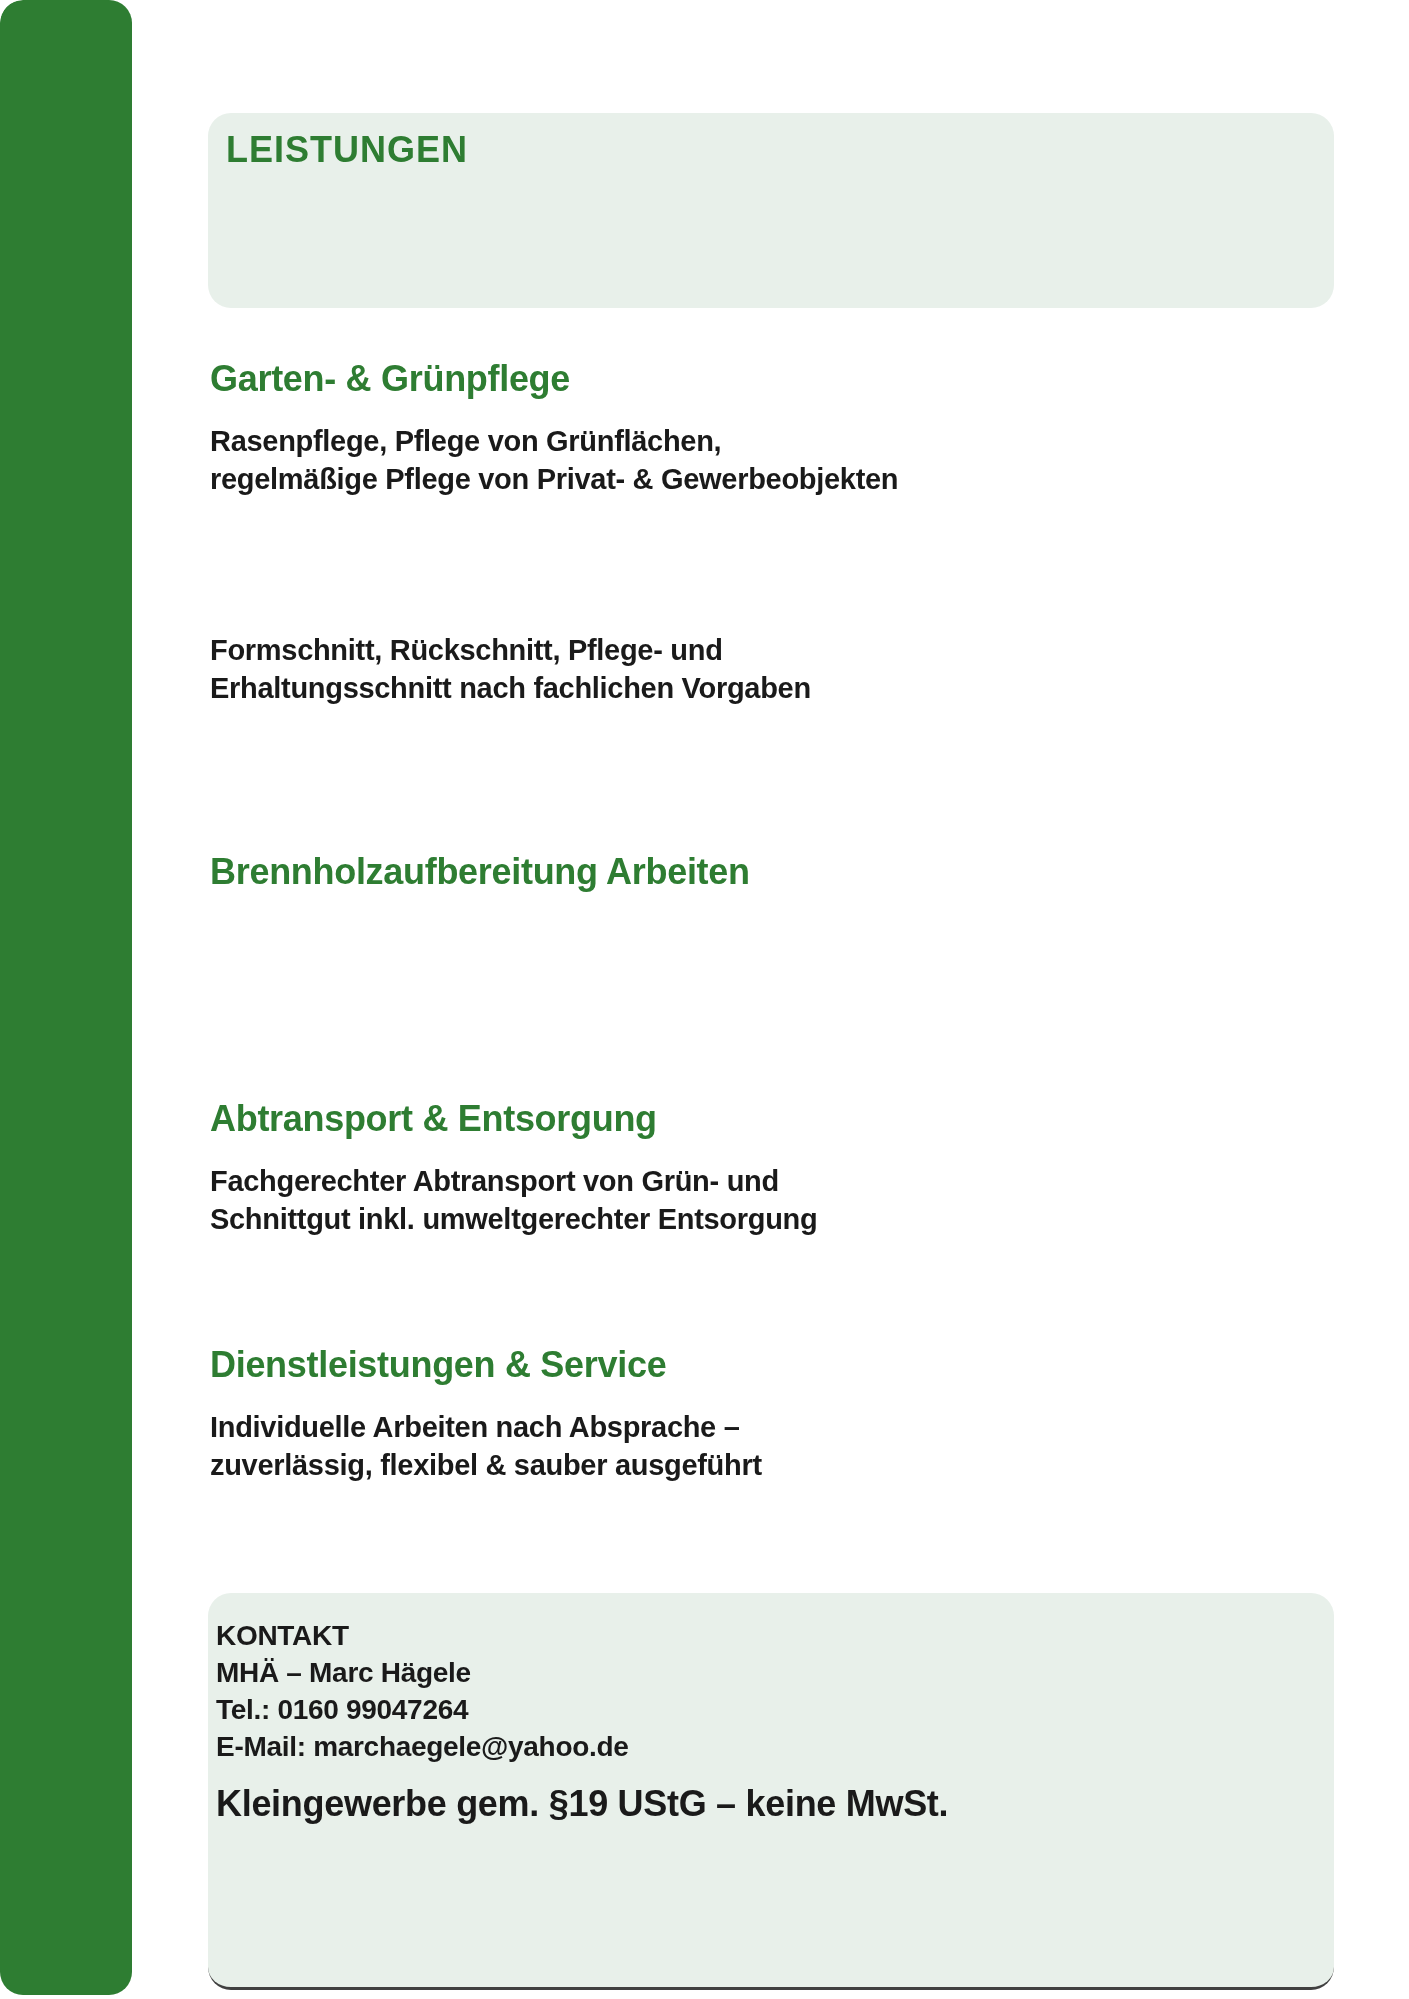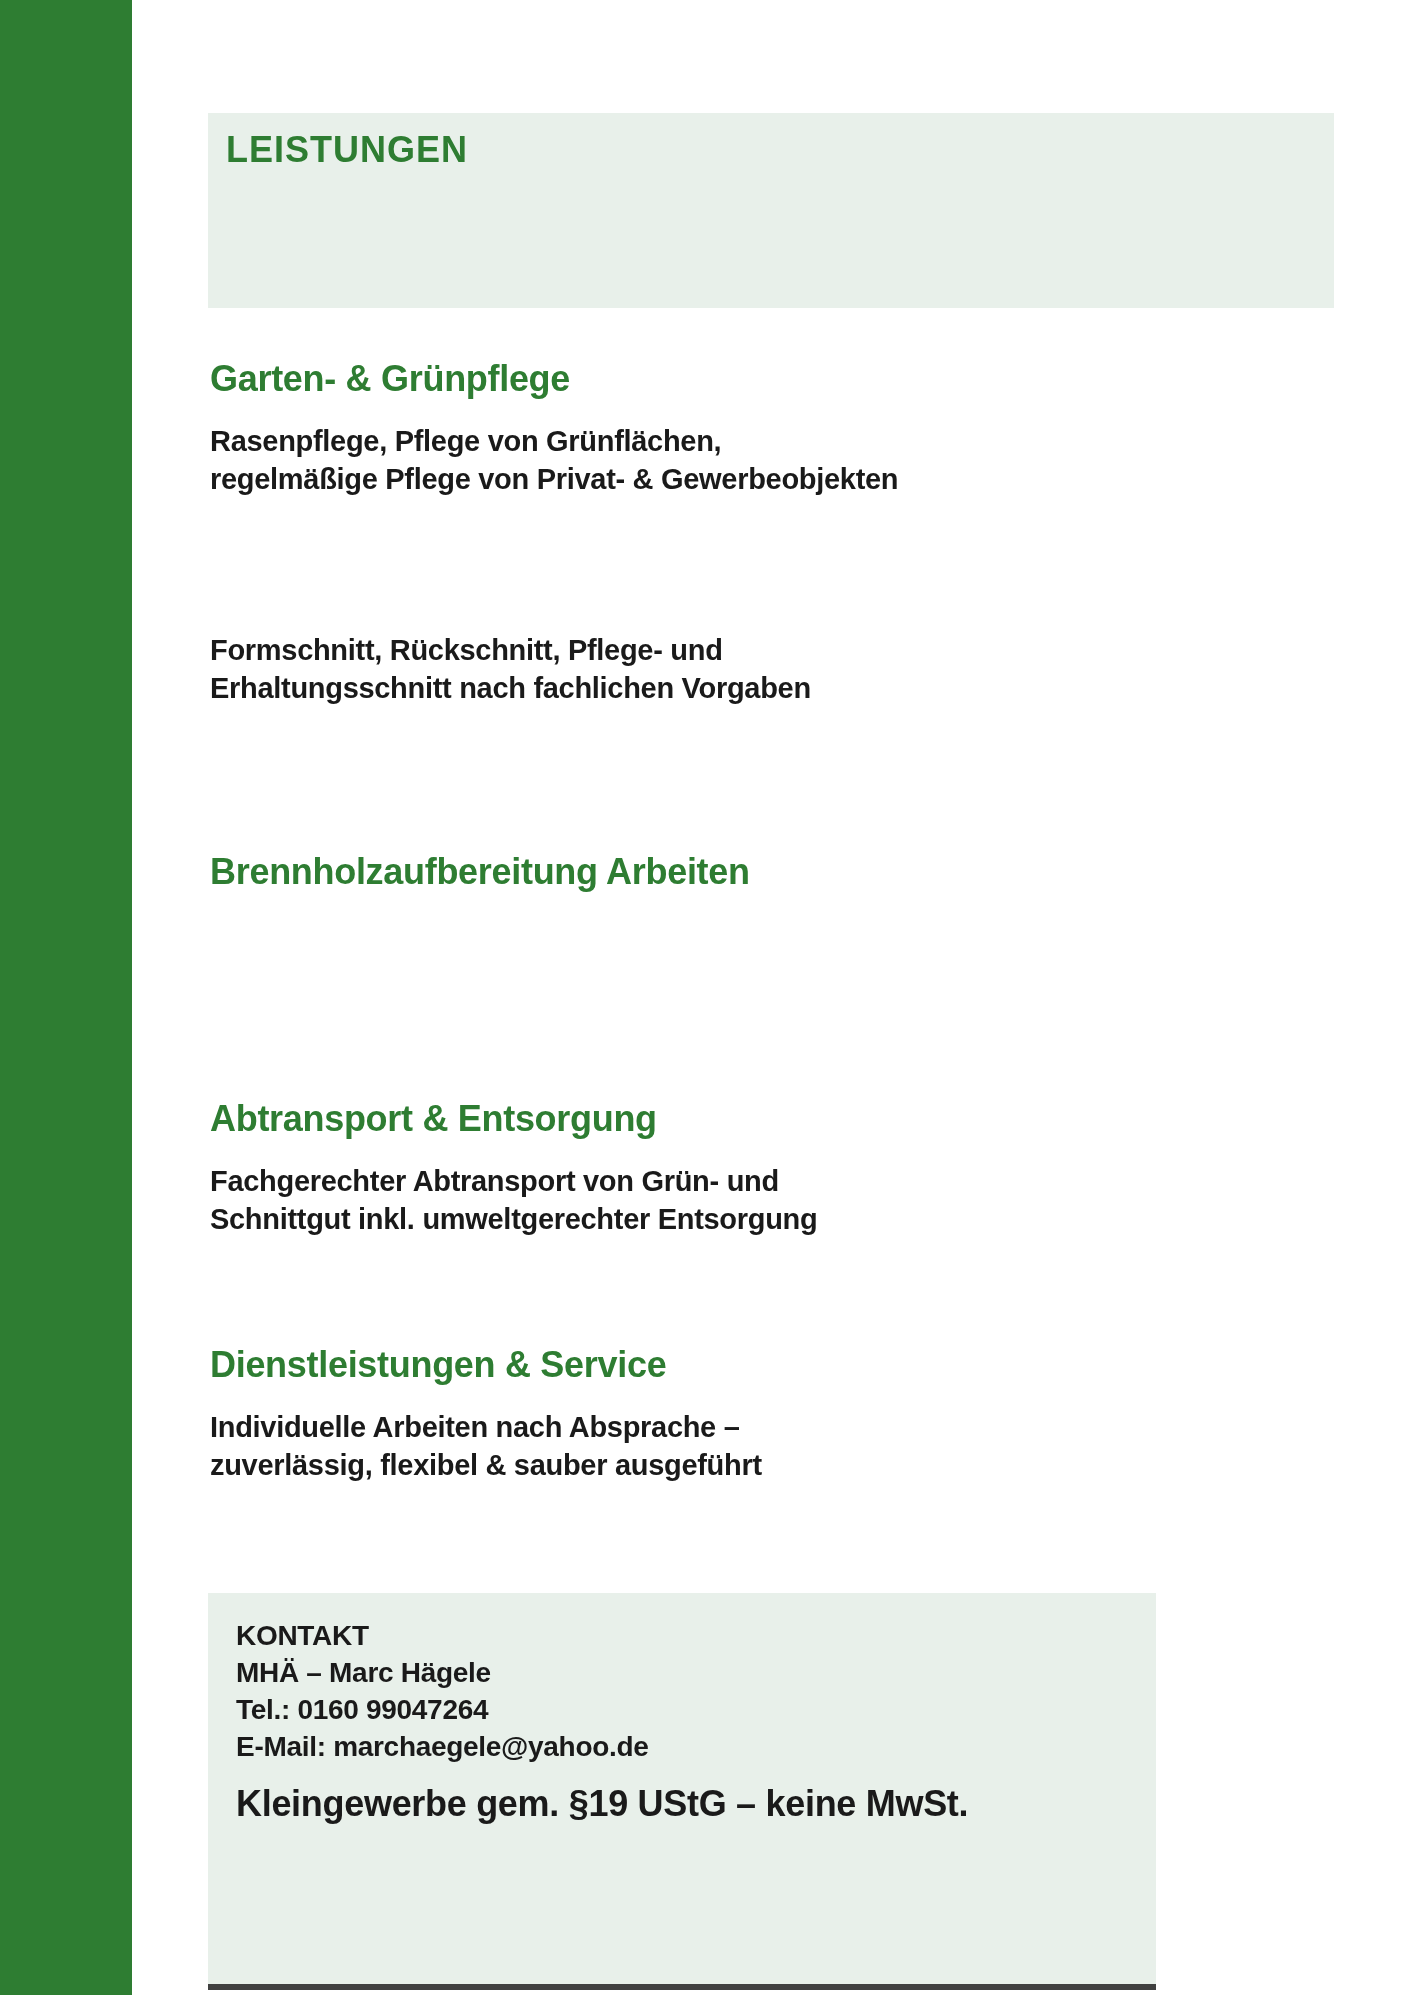--- a/index.html
+++ b/index.html
@@ -1,21 +1,21 @@
 <!DOCTYPE html>
 <html style="--green: #2e7d32; --heading: #2e7d32; --panel: #e8f0ea; --dark: #1a1a1a;"><head>
 <meta charset="utf-8">
 <style>
   :root{
     --green:#2e7d32;
     --heading:#2e7d32;
     --panel:#e8f0ea;
     --dark:#1a1a1a;
   }
-  *{box-sizing:border-box;}
+  *{box-sizing:border-box;border-radius:23px;}
   html,body{margin:0;padding:0;}
   body{
     width:1409px;height:1999px;
     position:relative;
     background:#ffffff;
     font-family:"Liberation Sans",sans-serif;
     overflow:hidden;
   }
   .sidebar{
     position:absolute;left:0;top:0;
@@ -49,24 +49,24 @@
     margin:24px 0 0 0;
     font-size:29px;
     line-height:38px;
     font-weight:bold;
     letter-spacing:-0.3px;
     color:var(--dark);
   }
   .s1{top:360px;} .s2{top:607px;} .s3{top:853px;} .s4{top:1100px;} .s5{top:1346px;}
   .contactbox{
     position:absolute;left:208px;top:1593px;
-    width:948px;height:397px;
+    width:1126px;height:397px;
     background:var(--panel);
-    padding:24px 20px 0 28px;
-    border-bottom:6px solid #404040;
+    padding:24px 20px 0 8px;
+    border-bottom:3px solid #404040;
   }
   .contactbox .cline{
     font-size:28px;
     line-height:37px;
     font-weight:bold;
     letter-spacing:-0.3px;
     color:var(--dark);
   }
   .contactbox .note{
     margin-top:20px;

